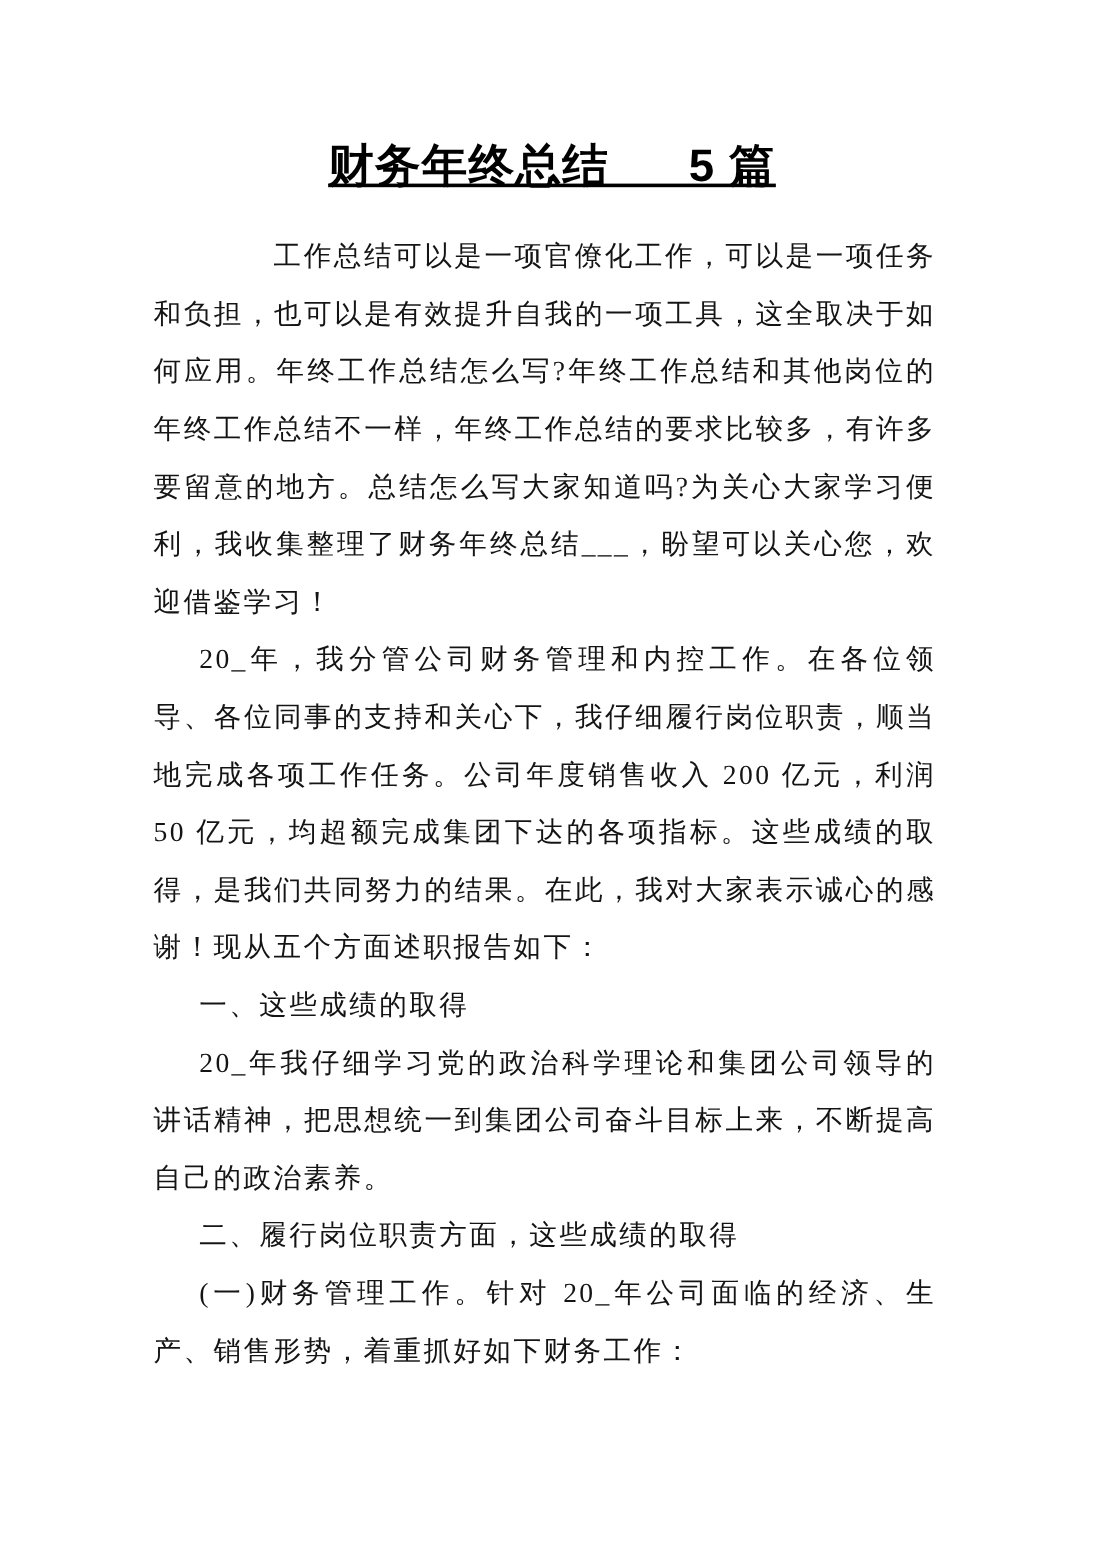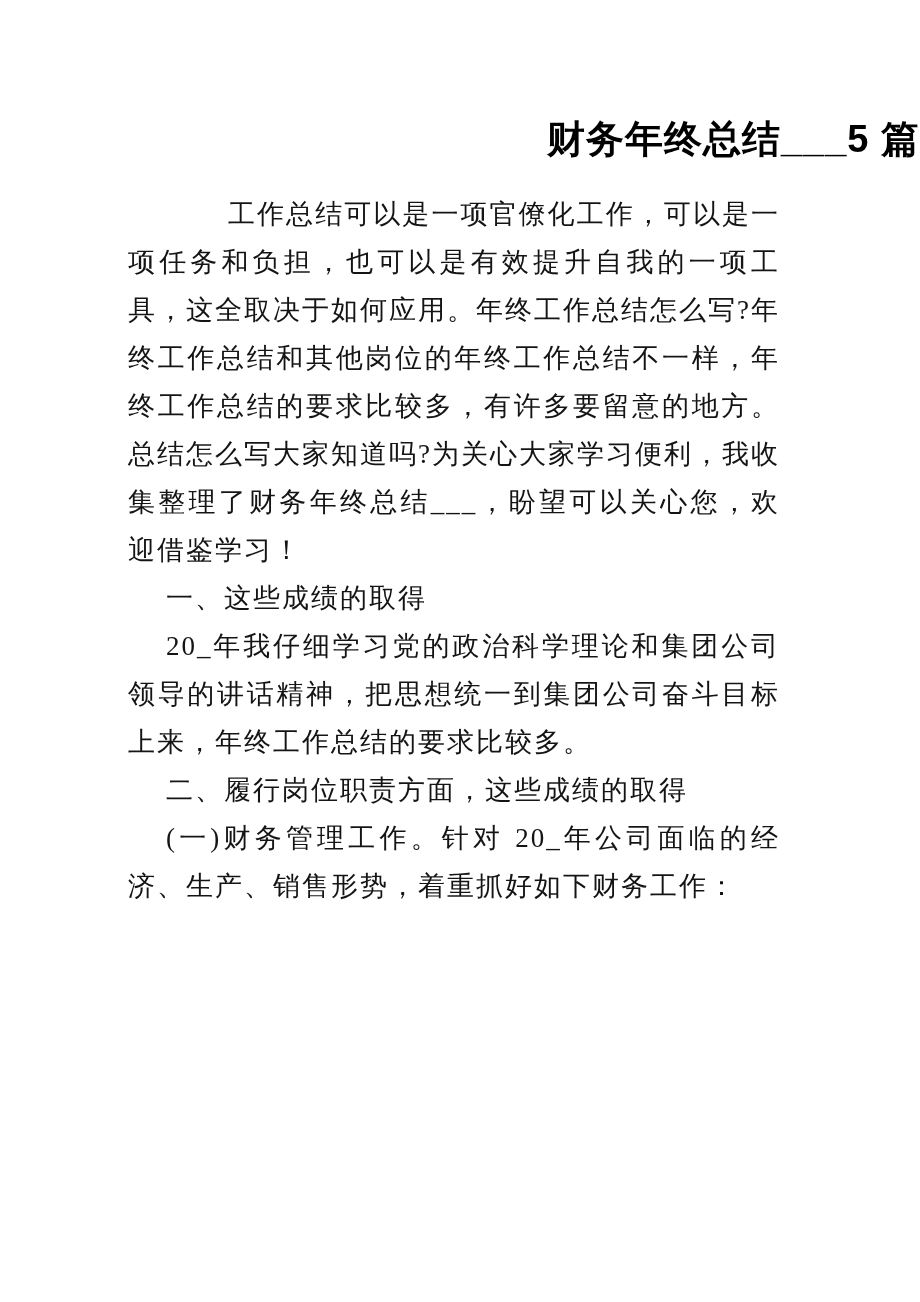--- a/index.html
+++ b/index.html
@@ -10,32 +10,33 @@
   .page {
     position: relative;
     width: 920px;
     height: 1302px;
     background: #ffffff;
     overflow: hidden;
     color: #0a0a0a;
   }
   .doc-title {
     margin: 116px 0 0 0;
-    text-align: right;
+    text-align: center;
     font-family: "Liberation Sans", "DejaVu Sans", sans-serif;
     font-weight: 700;
     font-size: 38px;
     line-height: 46px;
     letter-spacing: 1px;
     color: #000000;
+    text-decoration: underline;
   }
   .content {
     margin: 28px 140px 0 128px;
     font-family: "Liberation Serif", "DejaVu Serif", serif;
-    font-size: 27px;
+    font-size: 23px;
     line-height: 48px;
     letter-spacing: 2px;
     text-align: justify;
     color: #141414;
   }
   .content p {
     margin: 0;
     padding: 0;
   }
   .p-intro    { text-indent: 100px; }
@@ -45,18 +46,19 @@
 </style>
 </head>
 <body>
 
 <div class="page">
   <h1 class="doc-title">财务年终总结___5 篇</h1>
 
   <div class="content">
 
   <p class="p-intro">工作总结可以是一项官僚化工作，可以是一项任务和负担，也可以是有效提升自我的一项工具，这全取决于如何应用。年终工作总结怎么写?年终工作总结和其他岗位的年终工作总结不一样，年终工作总结的要求比较多，有许多要留意的地方。总结怎么写大家知道吗?为关心大家学习便利，我收集整理了财务年终总结___，盼望可以关心您，欢迎借鉴学习！</p>
+      <p class="p-body">20_年，我分管公司财务管理和内控工作。在各位领导、各位同事的支持和关心下，我仔细履行岗位职责，顺当地完成各项工作任务。公司年度销售收入 200 亿元，利润 50 亿元，均超额完成集团下达的各项指标。这些成绩的取得，是我们共同努力的结果。在此，我对大家表示诚心的感谢！现从五个方面述职报告如下：</p>
       <p class="p-heading">一、这些成绩的取得</p>
-      <p class="p-body">20_年我仔细学习党的政治科学理论和集团公司领导的讲话精神，把思想统一到集团公司奋斗目标上来，年终工作总结的要求比较多。</p>
+      <p class="p-body">20_年我仔细学习党的政治科学理论和集团公司领导的讲话精神，把思想统一到集团公司奋斗目标上来，不断提高自己的政治素养。</p>
       <p class="p-heading">二、履行岗位职责方面，这些成绩的取得</p>
       <p class="p-body">(一)财务管理工作。针对 20_年公司面临的经济、生产、销售形势，着重抓好如下财务工作：</p>
     </div>
 </div>
 
 </body></html>

